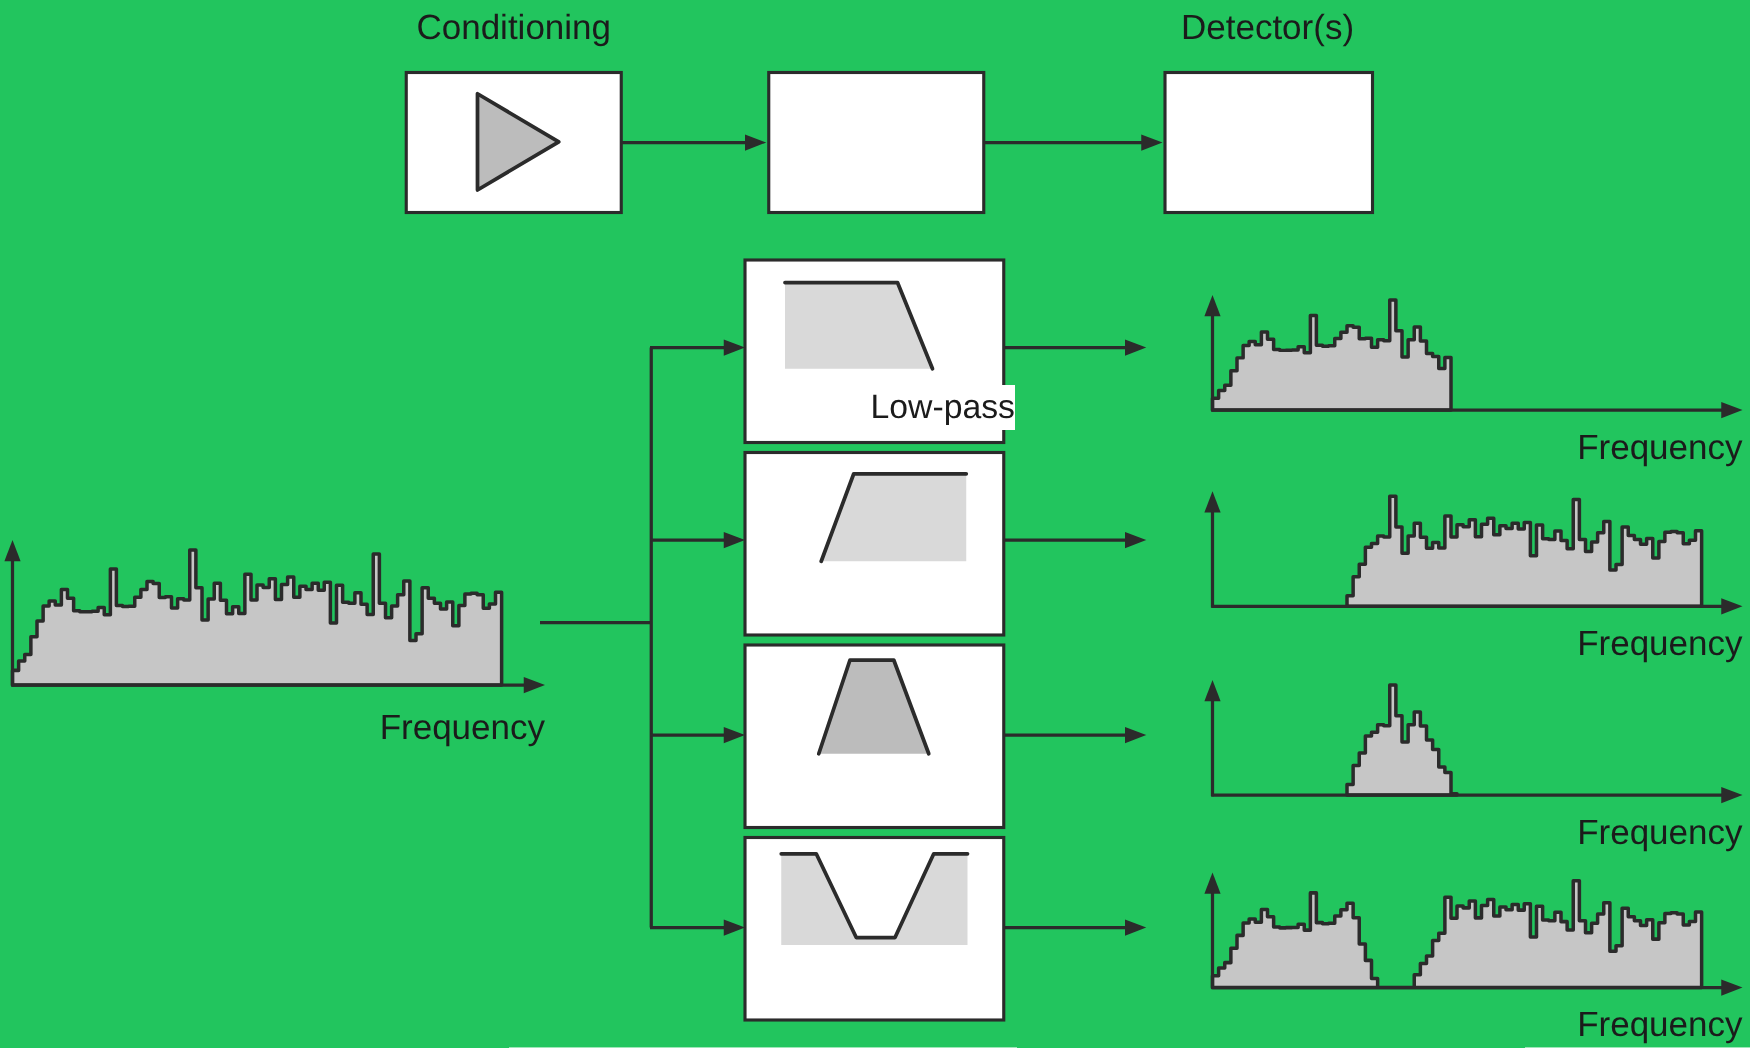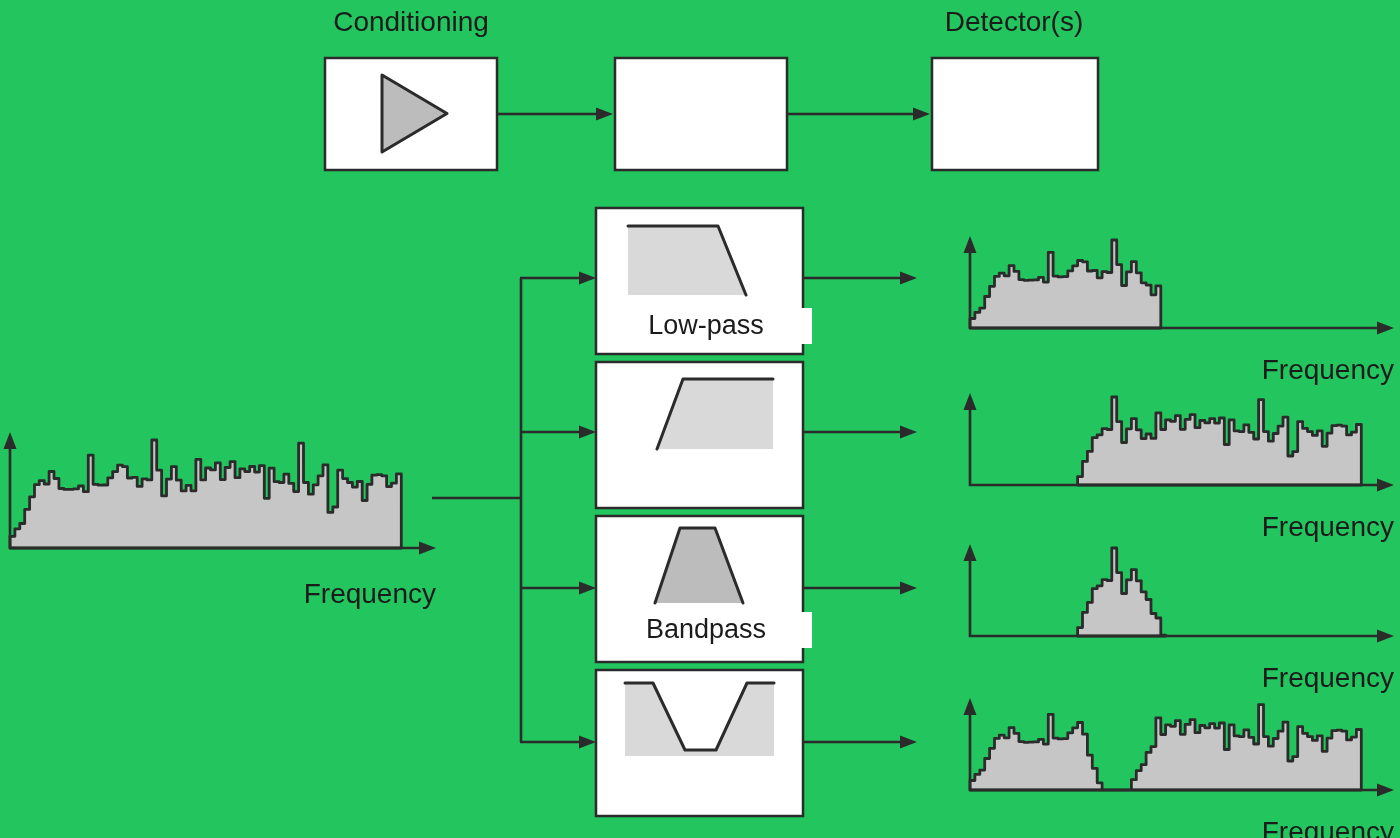--- a/index.html
+++ b/index.html
@@ -3,25 +3,25 @@
 <meta charset="utf-8">
 <style>
   html,body{margin:0;padding:0;background:#ffffff;}
   #stage{
     position:relative;width:1400px;height:838px;background:#22c55e;overflow:hidden;
     font-family:"Liberation Sans", sans-serif;color:#1b1b1b;
   }
   #art{position:absolute;left:0;top:0;}
   .lbl{position:absolute;white-space:nowrap;}
   .hdr{width:260px;text-align:center;font-size:28px;top:6px;}
-  .flabel{left:600px;width:212px;height:36px;background:#ffffff;text-align:center;
+  .flabel{left:600px;width:212px;height:36px;background:#ffffff;text-align:right;
           font-size:27px;line-height:34px;}
   .rms{left:932px;top:98px;width:166px;height:44px;text-align:center;
        font-size:31px;line-height:44px;}
-  .freq{width:260px;text-align:right;font-size:28px;margin-top:12px;}
+  .freq{width:260px;text-align:right;font-size:28px;}
 </style>
 </head>
 <body>
 
 <div id="stage">
 
   <svg id="art" width="1400" height="838" viewBox="0 0 1400 838">
     <g id="g-stageboxes">
         <rect x="325" y="58" width="172" height="112" fill="#ffffff" stroke="#2b2b2b" stroke-width="2.5"></rect>
         <rect x="615" y="58" width="172" height="112" fill="#ffffff" stroke="#2b2b2b" stroke-width="2.5"></rect>
@@ -111,20 +111,19 @@
         <line x1="969" y1="790" x2="1378" y2="790" stroke="#2b2b2b" stroke-width="2.6" stroke-linecap="butt"></line>
         <polygon points="1394,790 1377,796.5 1377,783.5" fill="#2b2b2b"></polygon>
       </g>
   </svg>
 
   <div class="lbl hdr" style="left:281px">Conditioning</div>
   <div class="lbl hdr" style="left:884px">Detector(s)</div>
 
 
   <div class="lbl flabel" style="top:308px">Low-pass</div>
-  <div class="lbl flabel" style="top:612px">Bandpass</div>
 
   <div class="lbl freq" style="left:176px;top:566px">Frequency</div>
   <div class="lbl freq" style="left:1134px;top:342px">Frequency</div>
   <div class="lbl freq" style="left:1134px;top:499px">Frequency</div>
   <div class="lbl freq" style="left:1134px;top:650px">Frequency</div>
   <div class="lbl freq" style="left:1134px;top:804px">Frequency</div>
 </div>
 
 </body></html>

